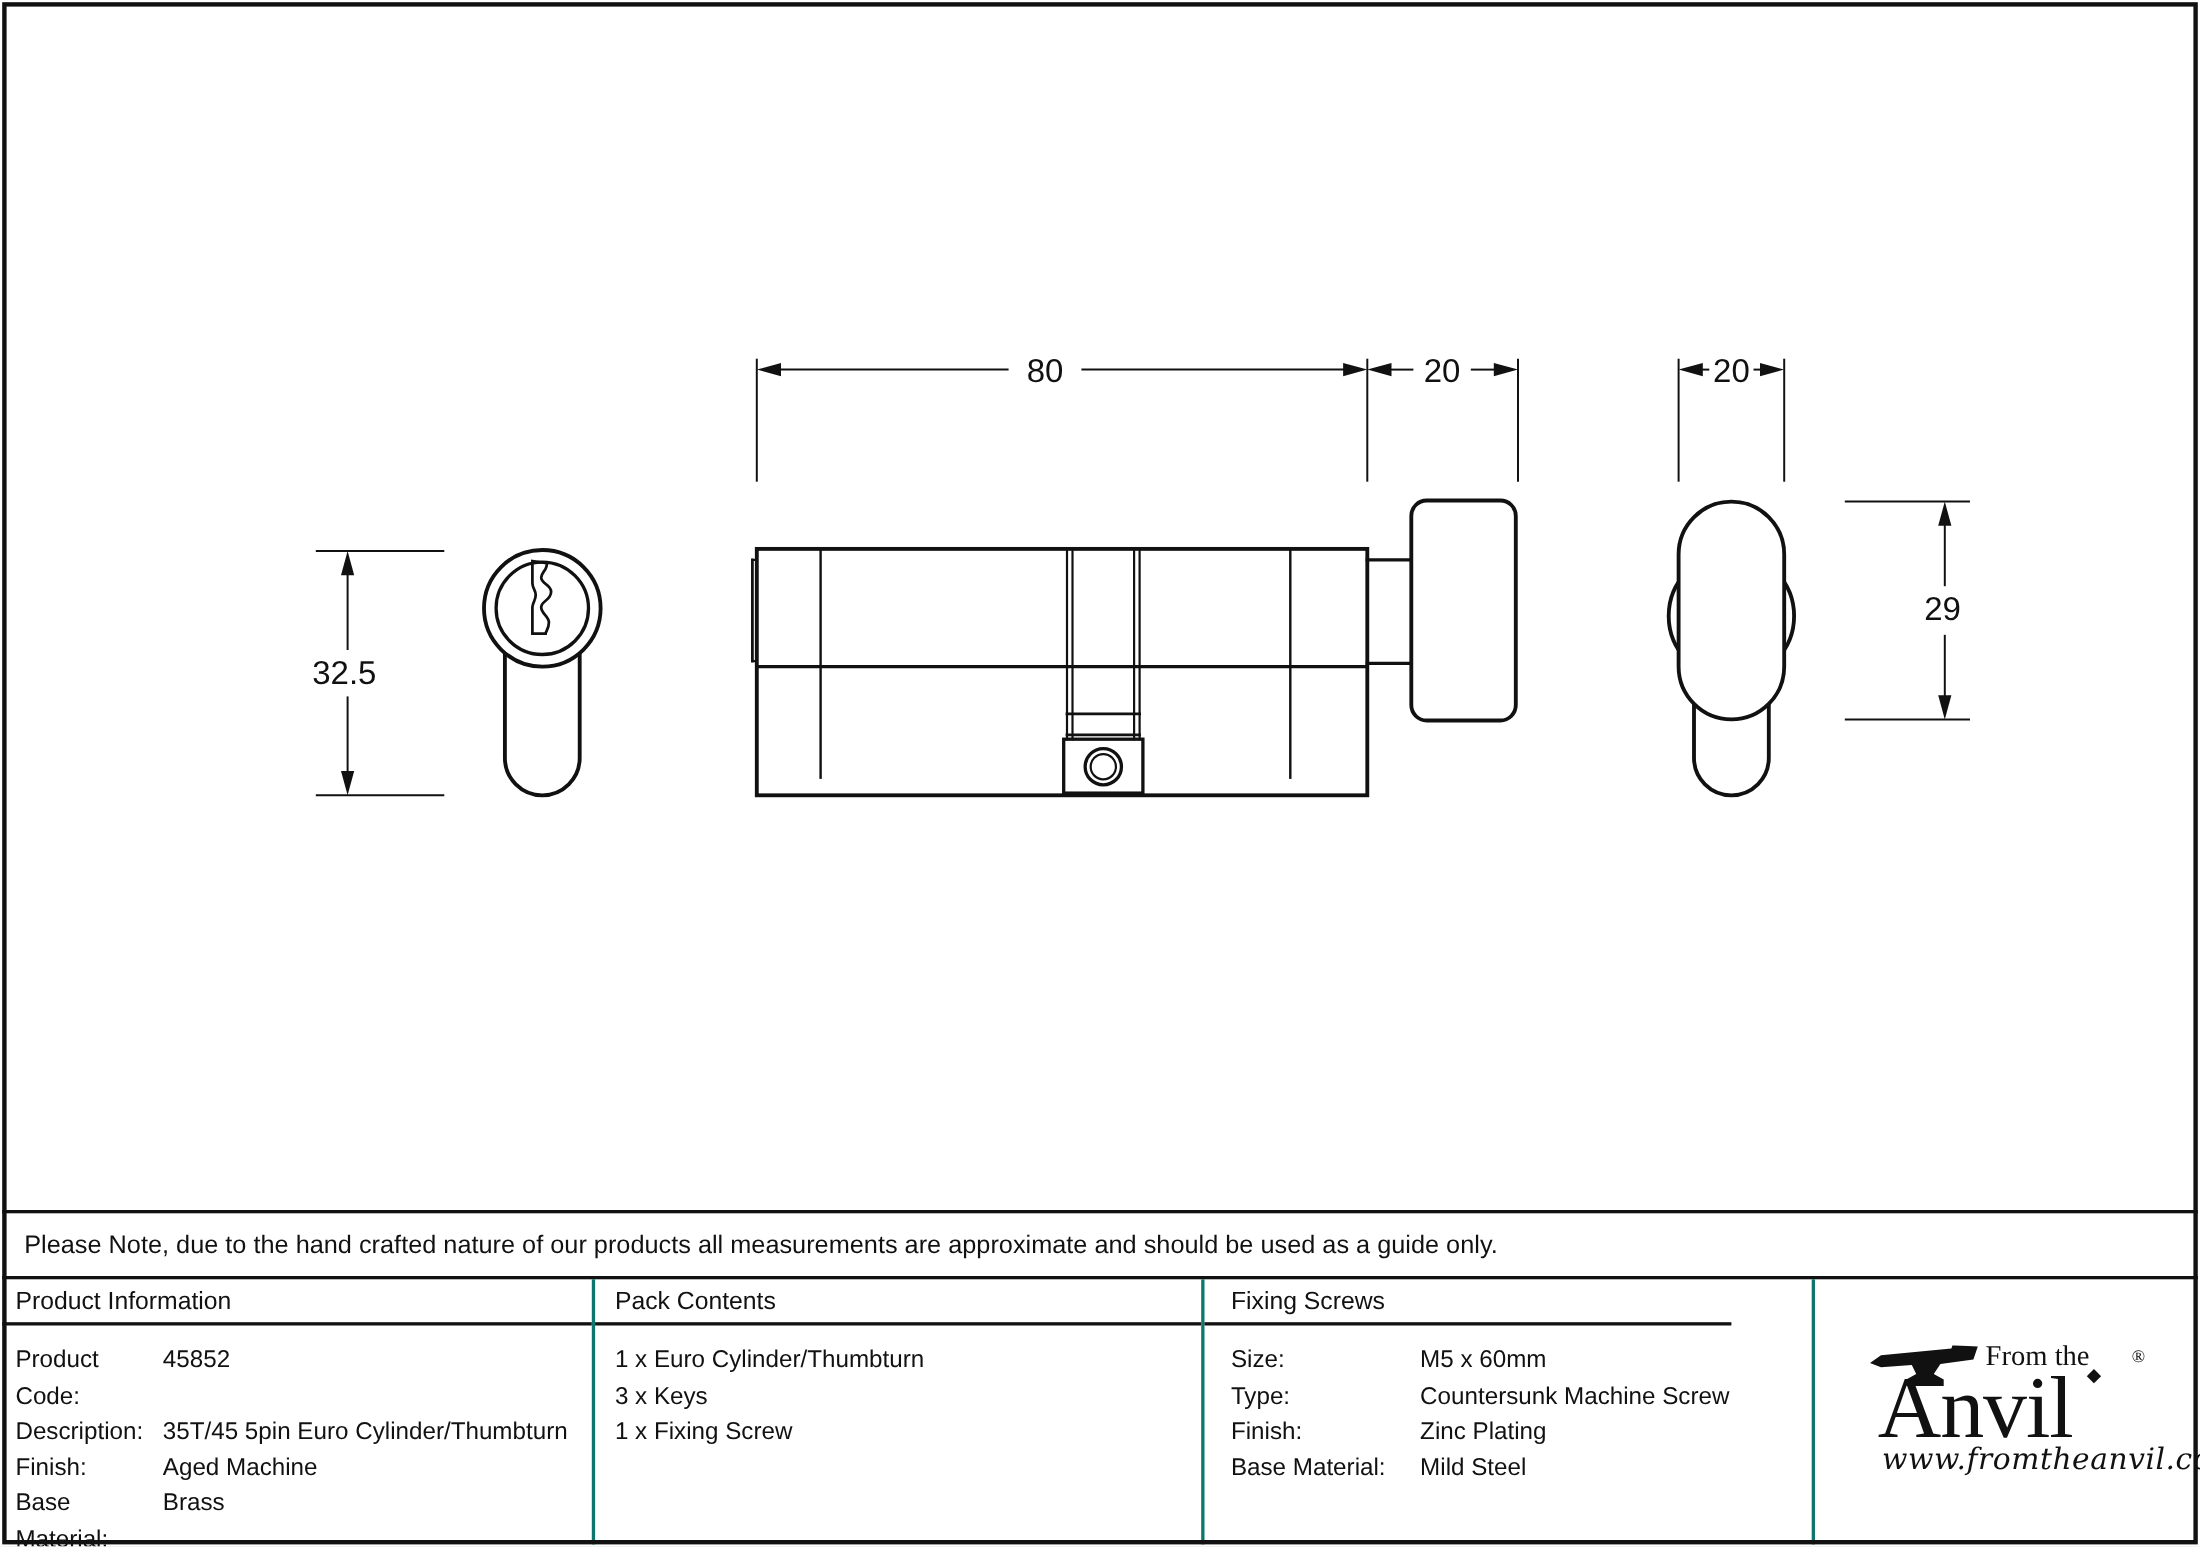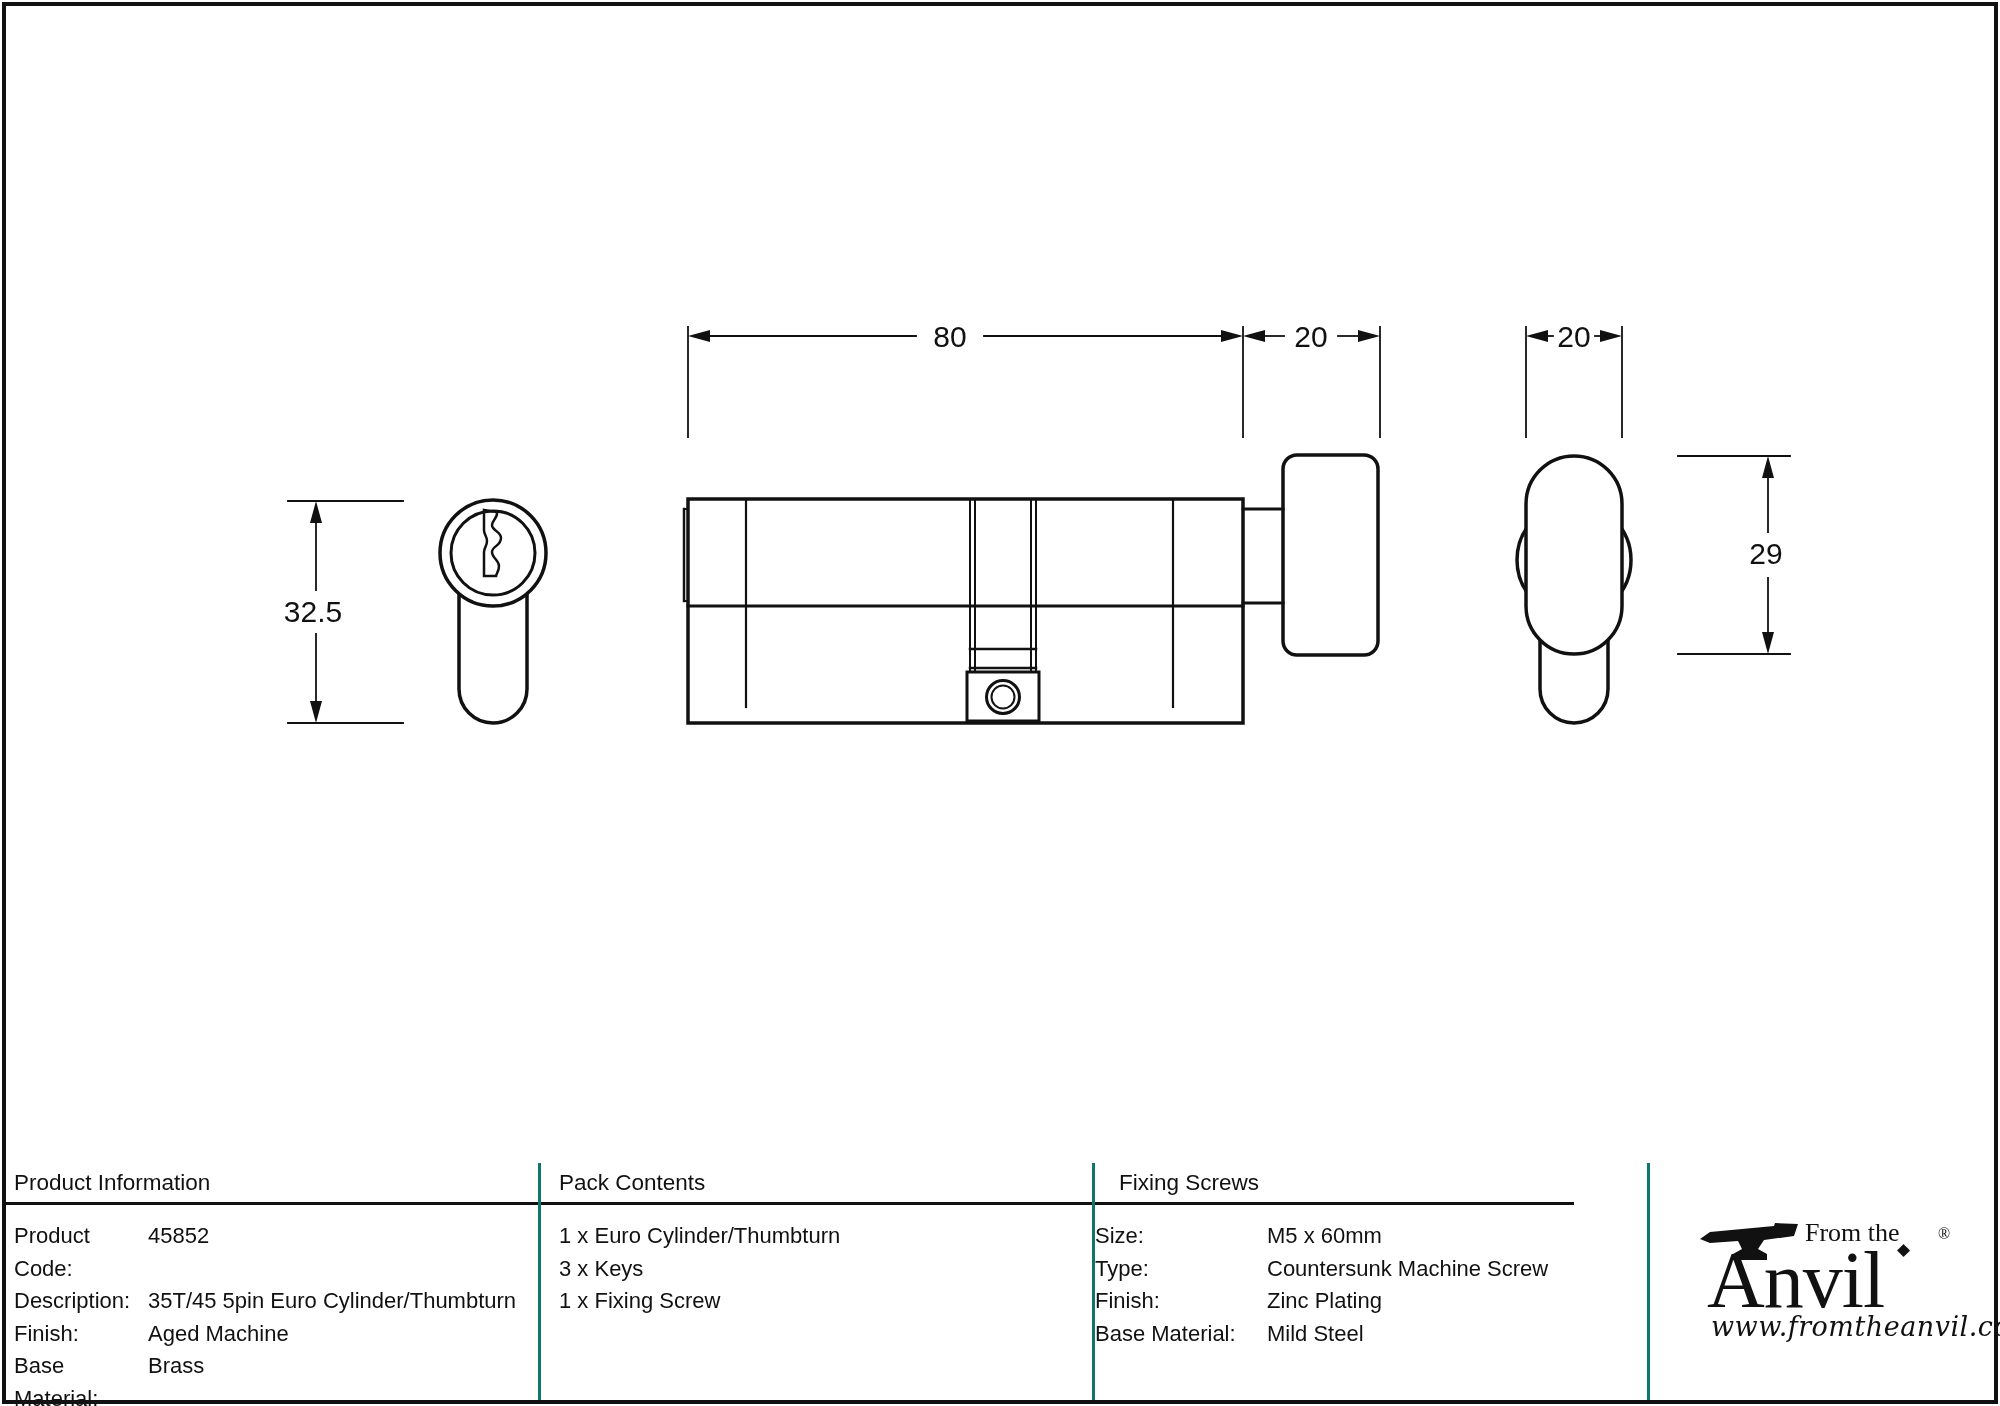--- a/index.html
+++ b/index.html
@@ -46,21 +46,21 @@
     border-bottom:3px solid #111;
     box-sizing:border-box;
     font-size:22.5px;
     padding-left:12px;
   }
   #cell-pack .thead{padding-left:18px;}
   #cell-screws .thead{padding-left:24px;}
   .tbody{padding-top:15px;font-size:22px;line-height:32.5px;}
   .trow{display:flex;}
   #cell-product .trow .tlabel{width:134px;padding-left:12px;flex:none;}
-  #cell-screws .trow .tlabel{width:172px;flex:none;}
+  #cell-screws .trow .tlabel{width:172px;padding-left:24px;flex:none;}
   #cell-pack .titem{padding-left:18px;}
   
   #logo{position:absolute;left:1645px;top:1163px;width:353px;height:239px;}
   #logo-fromthe{
     position:absolute;left:160px;top:55px;
     font-family:"Liberation Serif", serif;
     font-size:26px;
   }
   #logo-diamond{
     position:absolute;left:252px;top:76px;
@@ -185,20 +185,23 @@
         <line x1="1678" y1="654" x2="1790" y2="654"></line>
         <line x1="1768" y1="478" x2="1768" y2="532"></line>
         <line x1="1768" y1="578" x2="1768" y2="632"></line>
         <polygon points="1768,456 1762,478 1774,478" fill="#111" stroke="none"></polygon>
         <polygon points="1768,654 1762,632 1774,632" fill="#111" stroke="none"></polygon>
       </g>
       <text class="dim" x="1766" y="564" stroke="none">29</text>
     </g>
   </svg>
 
+  <div id="note-row">
+    <span>Please Note, due to the hand crafted nature of our products all measurements are approximate and should be used as a guide only.</span>
+  </div>
 
   <div id="spec-table">
 
     <div class="tcell" id="cell-product">
       <div class="thead">Product Information</div>
       <div class="tbody">
         <div class="trow">
           <span class="tlabel">Product Code:</span>
           <span class="tvalue">45852</span>
         </div>

